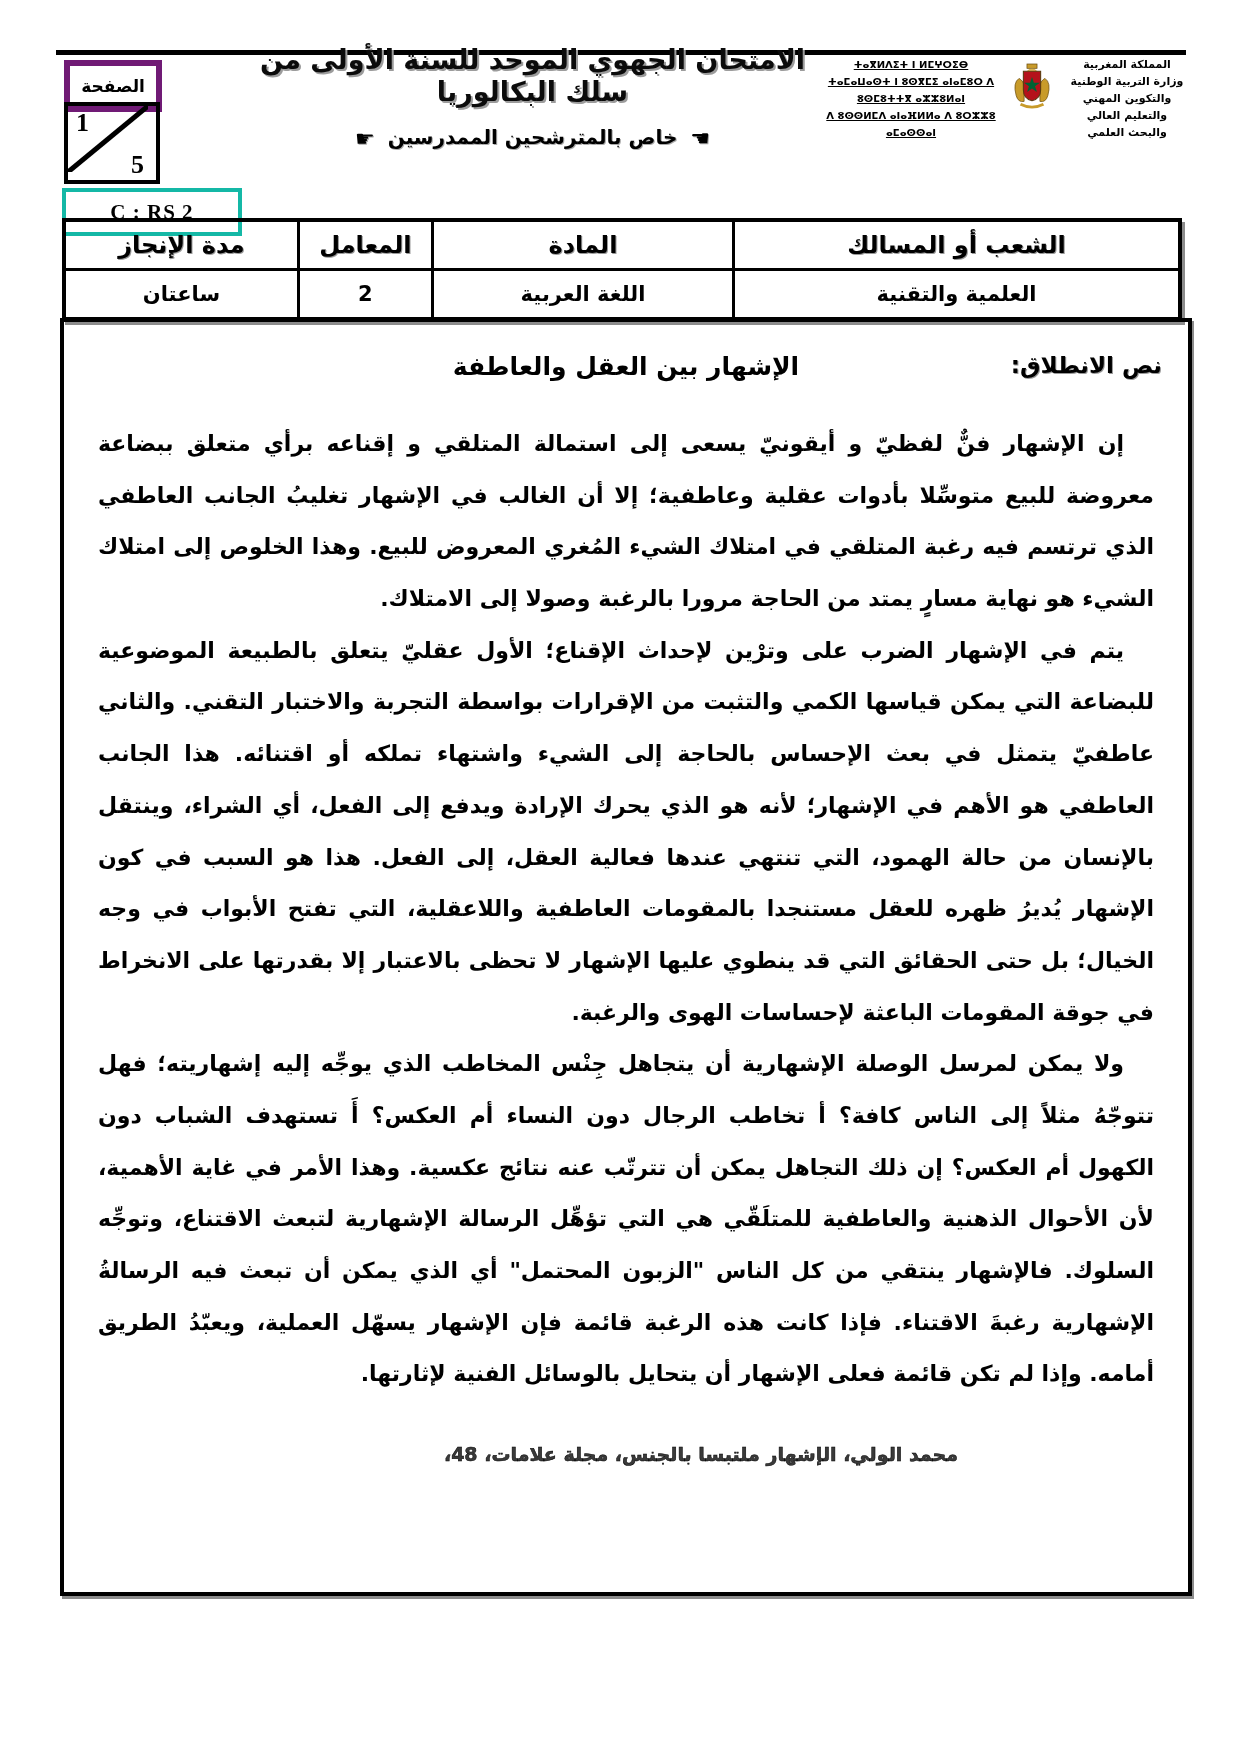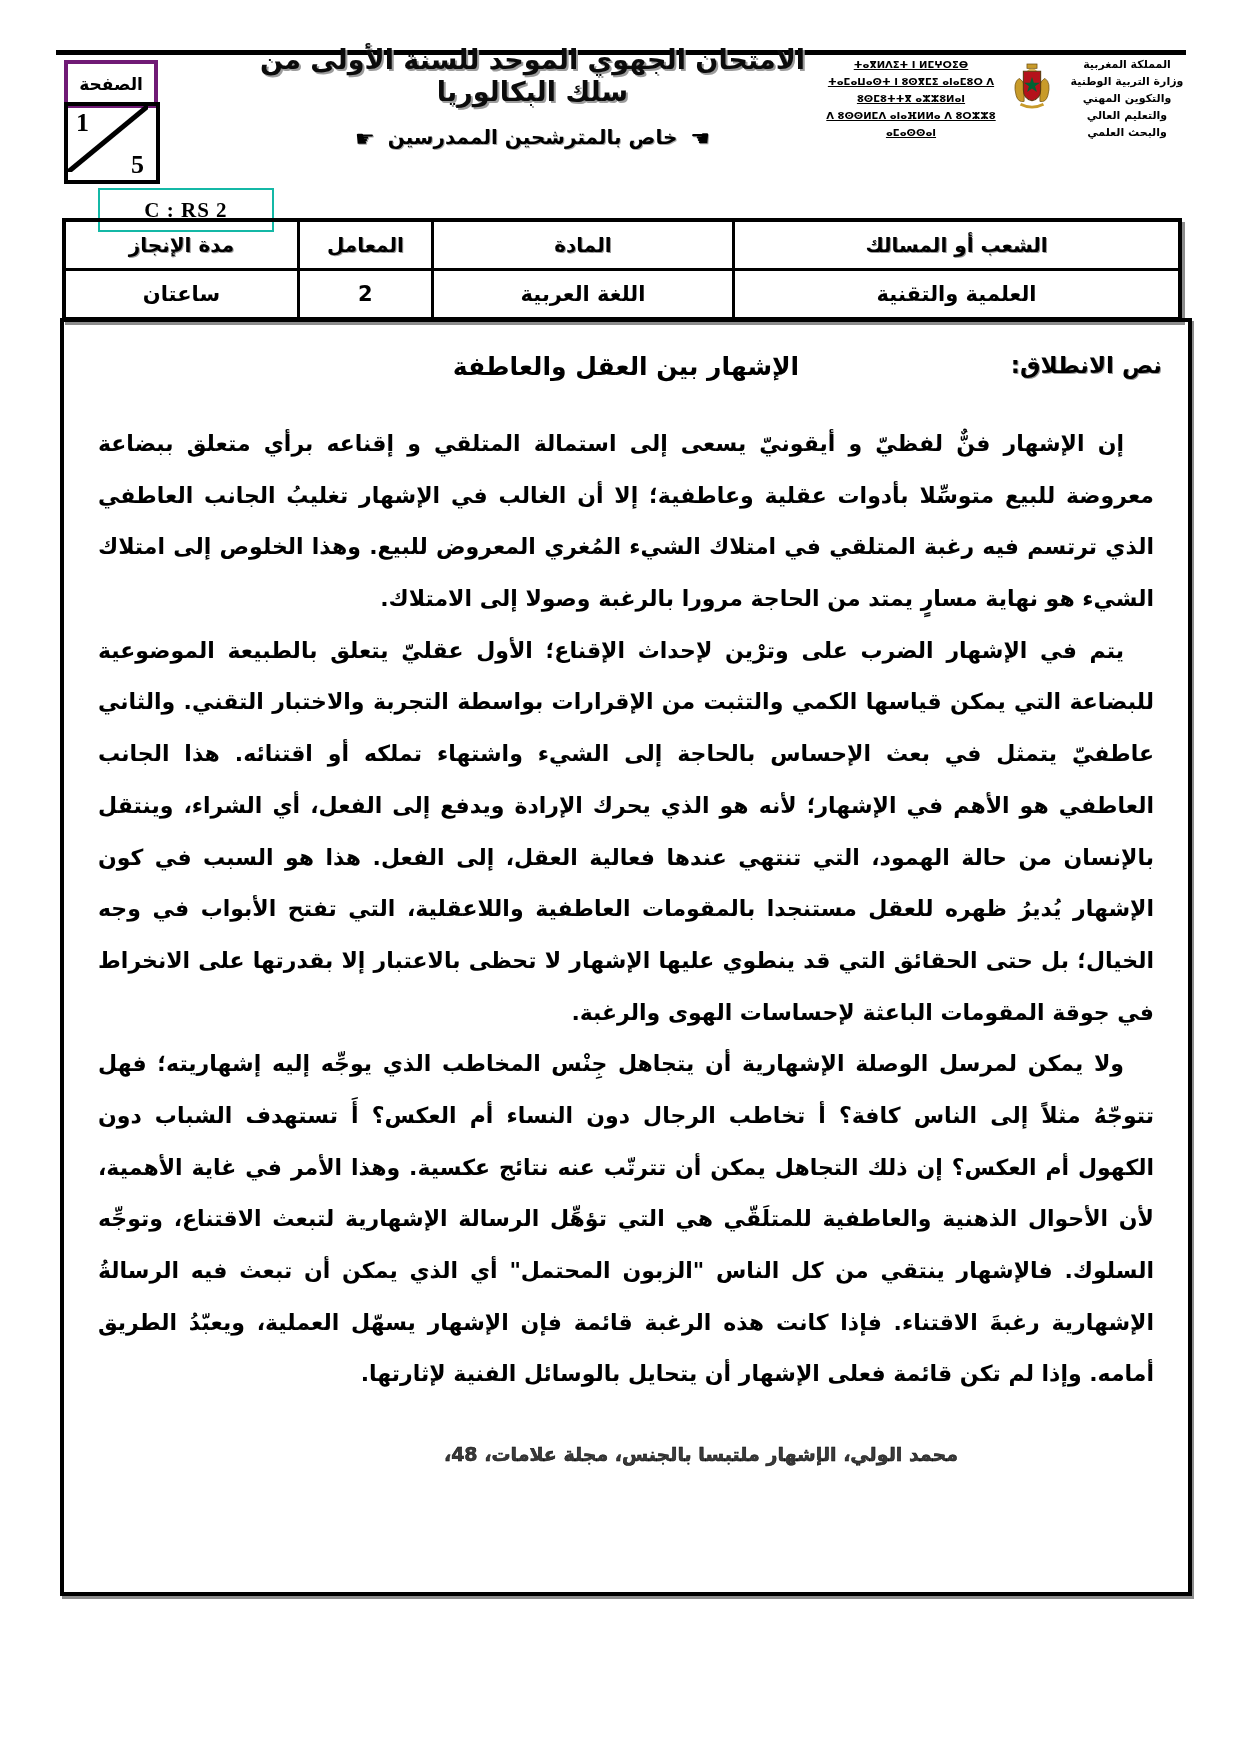--- a/index.html
+++ b/index.html
@@ -10,36 +10,35 @@
     color:#000;
     font-family:"DejaVu Sans", sans-serif;
     direction:rtl;
     overflow:hidden;
     margin:0 auto;
   }
   
   .top-rule{position:absolute;left:56px;top:50px;width:1130px;height:5px;background:#000;}
   .pagebox-label{
     position:absolute;left:64px;top:60px;width:86px;height:40px;
-    border:4px solid #701a75;display:flex;align-items:center;justify-content:center;
+    border:6px solid #701a75;display:flex;align-items:center;justify-content:center;
     font-size:17px;font-weight:bold;
   }
   .pagebox-frac{
     position:absolute;left:64px;top:102px;width:88px;height:74px;
     border:4px solid #000;
   }
   .pagebox-frac svg{position:absolute;left:0;top:0;}
   .frac-cur{position:absolute;left:8px;top:2px;font-family:"Liberation Serif",serif;font-size:26px;font-weight:bold;}
   .frac-tot{position:absolute;right:12px;bottom:0px;font-family:"Liberation Serif",serif;font-size:26px;font-weight:bold;}
   .codebox{
     position:absolute;left:62px;top:188px;width:172px;height:40px;
-    border:2px solid #14b8a6;display:flex;align-items:center;justify-content:center;
+    border:4px solid #14b8a6;display:flex;align-items:center;justify-content:center;
     font-family:"Liberation Serif",serif;font-size:21px;font-weight:bold;letter-spacing:1px;
     direction:ltr;
-    margin-left:36px;
   }
   .header-center{position:absolute;left:245px;top:44px;width:575px;text-align:center;}
   .exam-title{
     font-size:27px;font-weight:bold;color:#0b0b0b;
     text-shadow:2px 2px 0 #9c9c9c;
     line-height:1.2;
   }
   .session-line{margin-top:16px;font-size:23px;font-weight:bold;text-shadow:1px 1px 0 #aaa;}
   .audience-line{margin-top:16px;font-size:20px;font-weight:bold;text-shadow:1px 1px 0 #aaa;}
   .hand{font-size:22px;vertical-align:middle;padding:0 6px;}
@@ -52,21 +51,21 @@
   
   .info-table{
     position:absolute;top:218px;left:62px;width:1120px;
     border-collapse:collapse;direction:rtl;
     box-shadow:3px 4px 0 rgba(0,0,0,0.45);
   }
   .info-table td{
     border:3px solid #000;text-align:center;vertical-align:middle;
     height:44px;font-weight:bold;
   }
-  .info-table tr.hdr td{font-size:20px;text-shadow:1px 1px 0 #999;}
+  .info-table tr.hdr td{font-size:24px;text-shadow:1px 1px 0 #999;}
   .info-table tr.val td{font-size:21px;}
   .col-branch{width:40%;} .col-subject{width:27%;} .col-coef{width:12%;} .col-dur{width:21%;}
   .info-table{border:4px solid #000;}
   
   .main-box{
     position:absolute;top:318px;left:60px;width:1124px;height:1270px;
     border:4px solid #000;
     box-shadow:2px 3px 0 rgba(0,0,0,0.45);
     overflow:hidden;
   }

